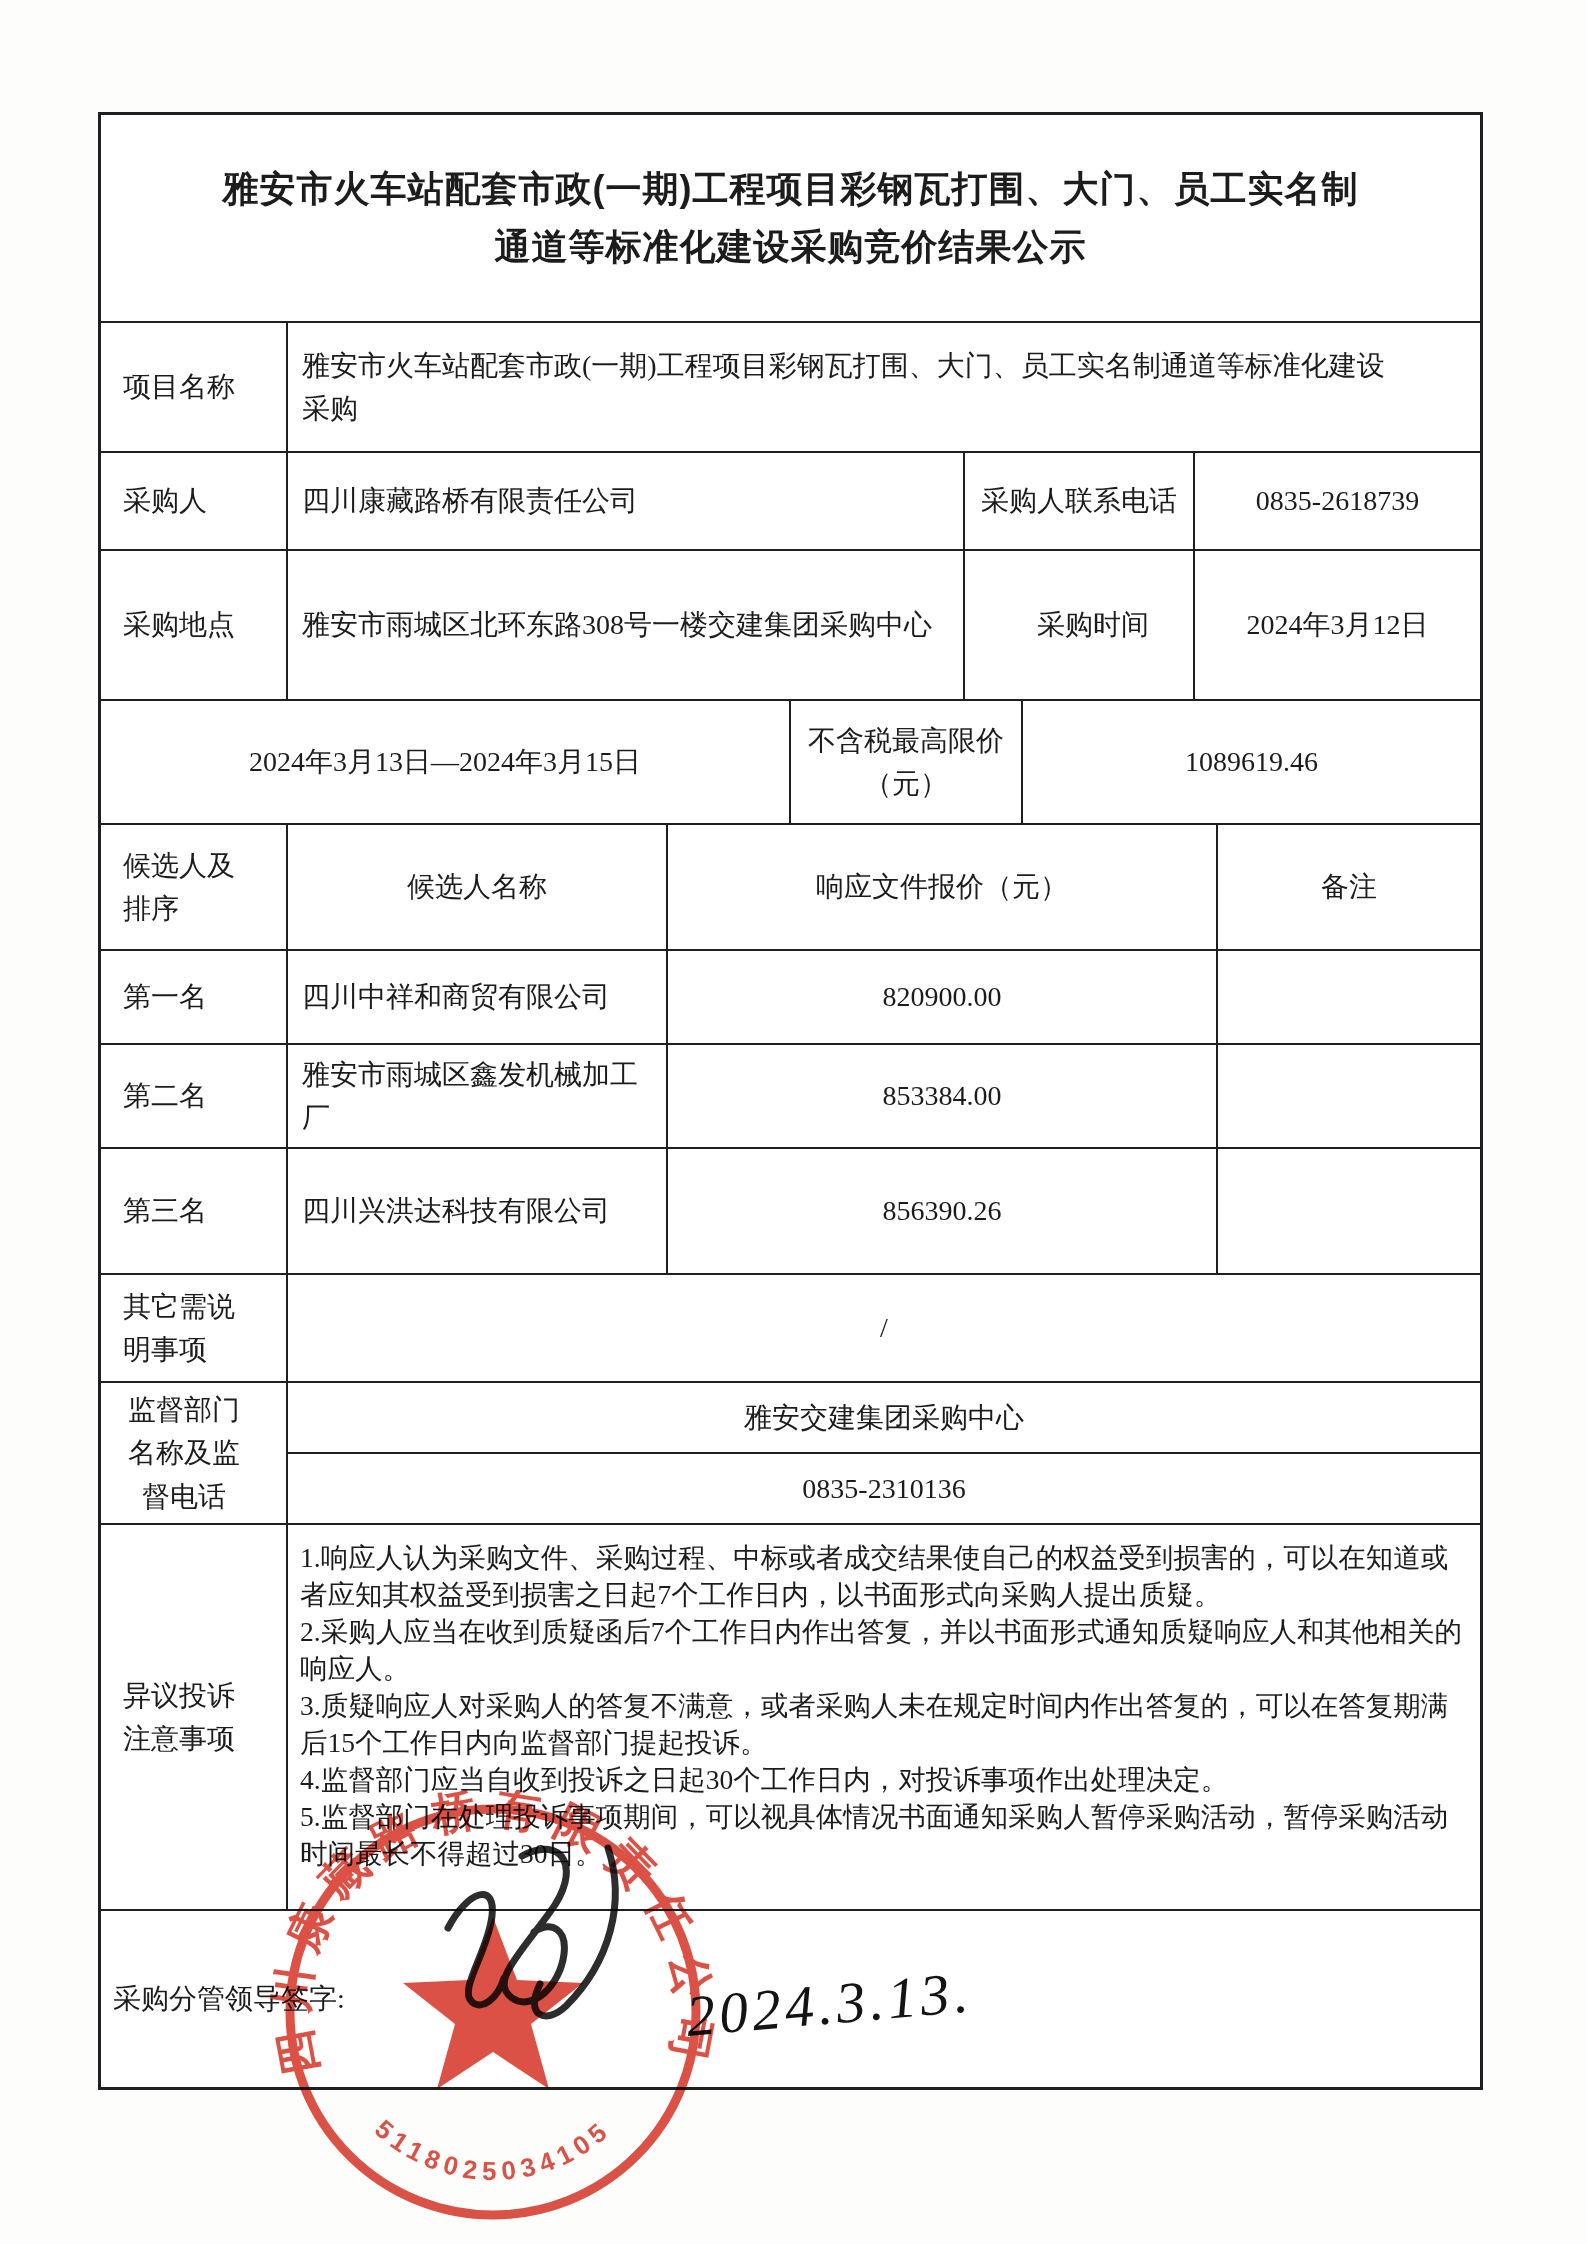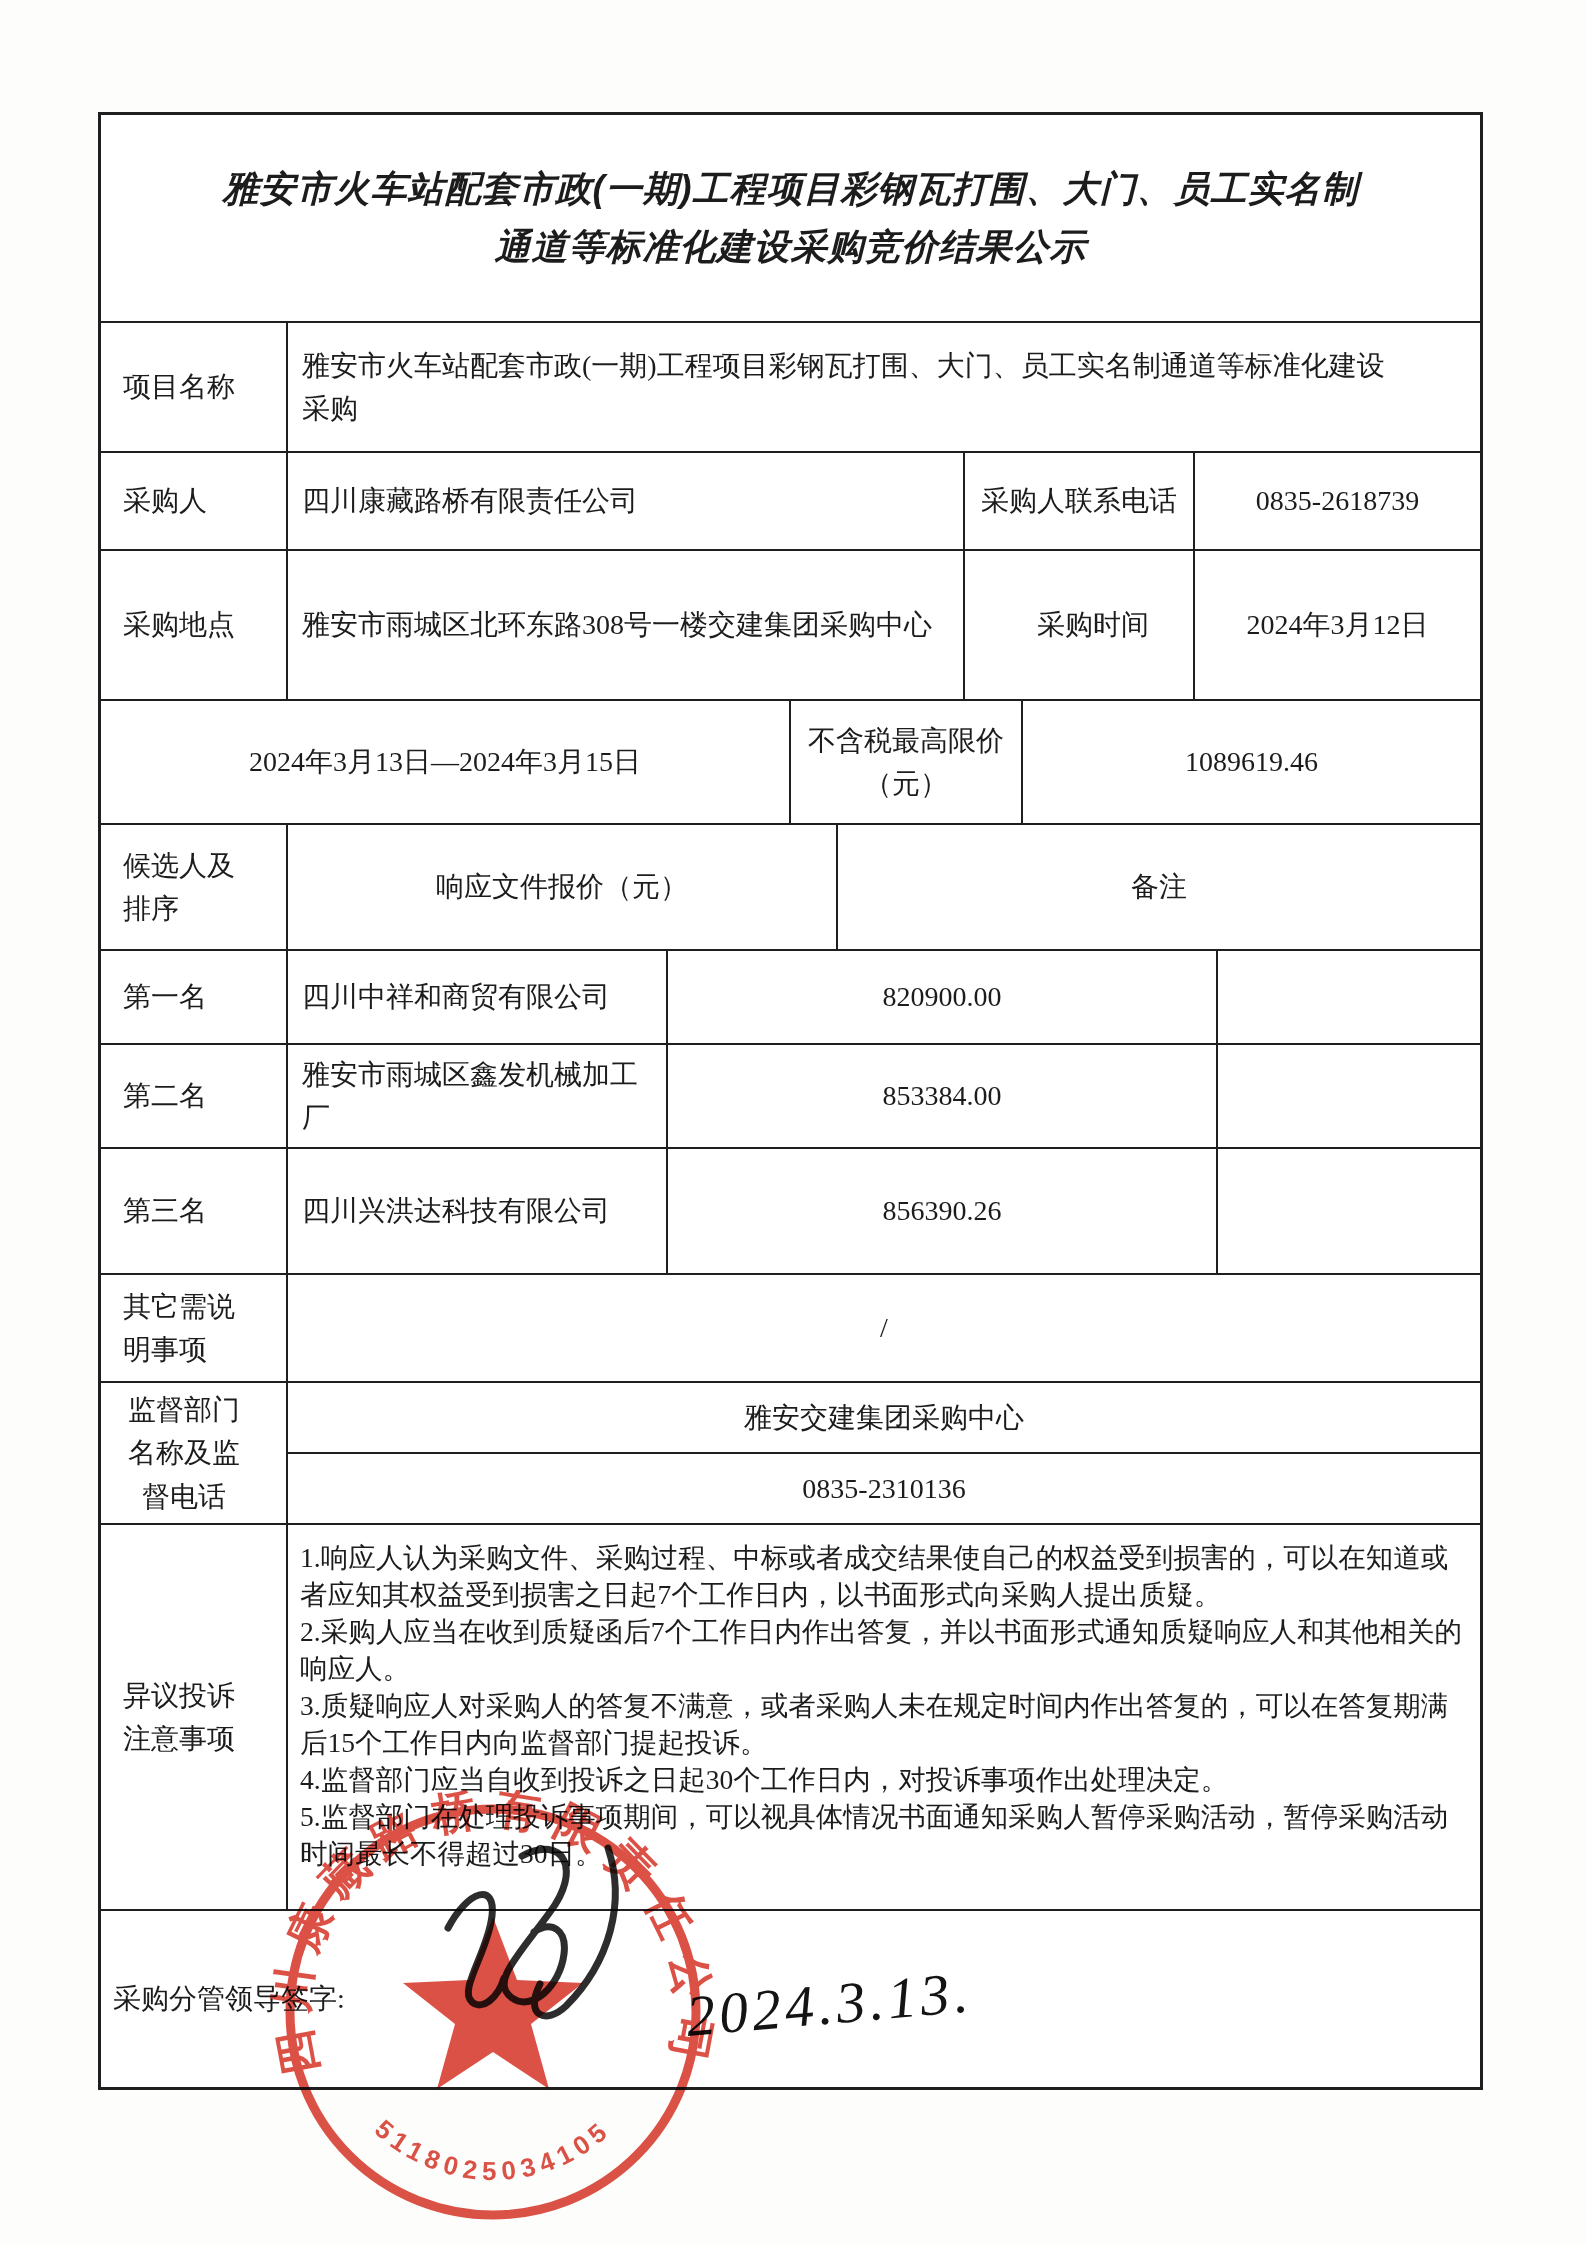--- a/index.html
+++ b/index.html
@@ -26,21 +26,21 @@
     font-size:28px;line-height:1.55;
     overflow:hidden;
   }
   .cell:last-child{border-right:none;}
   .label-cell{width:187px;padding:4px 10px 4px 22px;flex:none;}
   .label-cell .lbl{display:block;max-width:120px;}
   .center{justify-content:center;text-align:center;}
   .left-pad{padding:8px 14px;}
   .title-row{
     height:208px;
-    align-items:center;justify-content:center;font-style:italic;
+    align-items:center;justify-content:center;
   }
   .title-cell{
     width:100%;padding:0 110px;
     display:flex;align-items:center;justify-content:center;text-align:center;
     font-family:"Liberation Sans","DejaVu Sans",sans-serif;
     font-weight:bold;font-size:36px;line-height:1.6;
     letter-spacing:1px;
   }
   
   .stamp-svg{position:absolute;left:268px;top:1790px;mix-blend-mode:multiply;z-index:4;}
@@ -96,20 +96,21 @@
     <div class="row" style="height:124px;">
       <div class="cell center" style="width:690px;flex:none;">2024年3月13日—2024年3月15日</div>
       <div class="cell center" style="width:232px;flex:none;padding:0 14px;">不含税最高限价（元）</div>
       <div class="cell center" style="flex:1;">1089619.46</div>
     </div>
 
     <div class="row" style="height:126px;">
       <div class="cell label-cell">
         <span class="lbl">候选人及排序</span>
       </div>
+      <div class="cell center" style="width:380px;flex:none;">候选人名称</div>
       <div class="cell center" style="width:550px;flex:none;">响应文件报价（元）</div>
       <div class="cell center" style="flex:1;">备注</div>
     </div>
 
     <div class="row" style="height:94px;">
       <div class="cell label-cell">
         <span class="lbl">第一名</span>
       </div>
       <div class="cell left-pad" style="width:380px;flex:none;">四川中祥和商贸有限公司</div>
       <div class="cell center" style="width:550px;flex:none;">820900.00</div>

